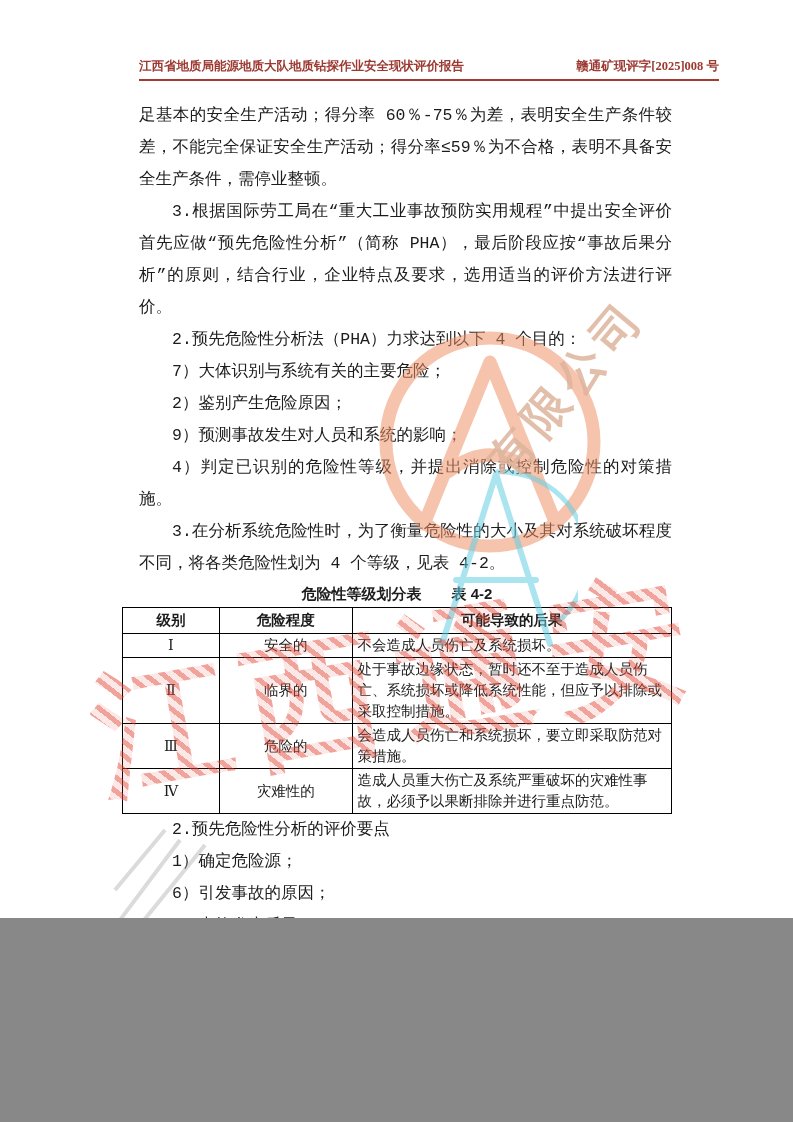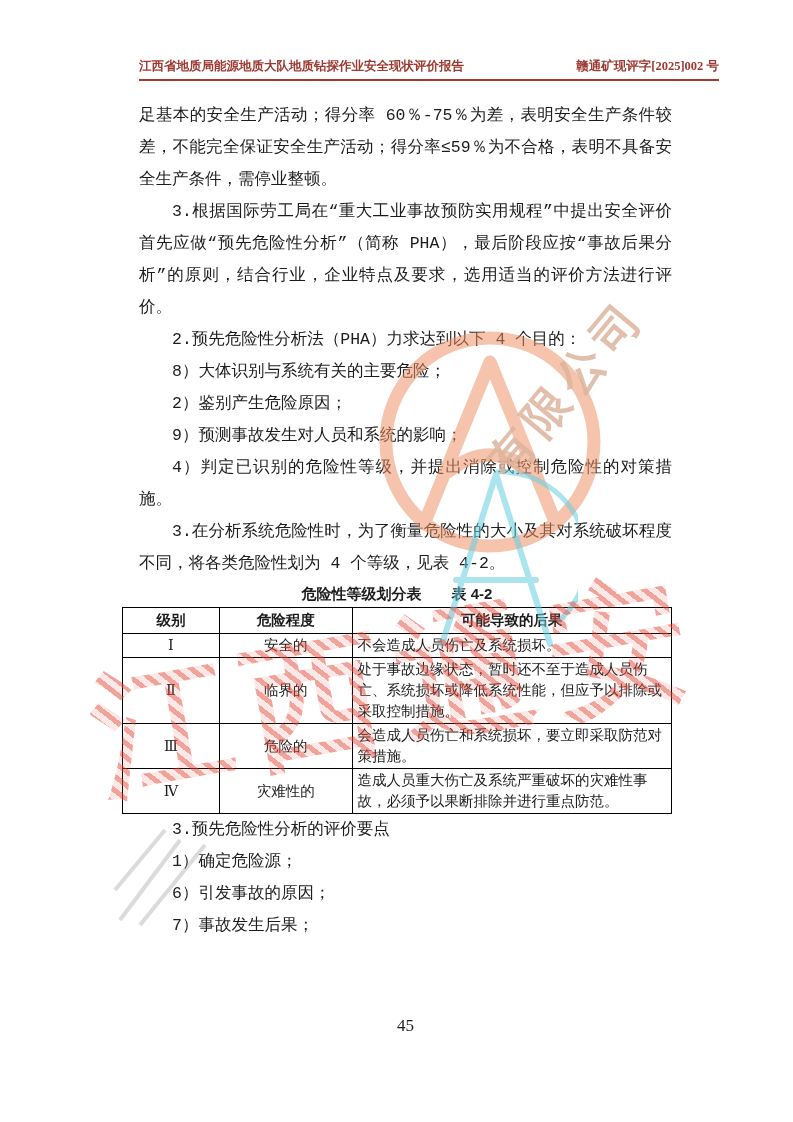--- a/index.html
+++ b/index.html
@@ -1,18 +1,18 @@
 <!DOCTYPE html>
 <html><head>
 <meta charset="utf-8">
 <style>
   * { margin:0; padding:0; box-sizing:border-box; }
   html,body { background:#888; }
   .sheet {
-    position:relative; width:793px; height:1122px; margin:0 auto;
+    position:relative; width:793px; height:918px; margin:0 auto;
     background:#ffffff; overflow:hidden;
     font-family:"Liberation Serif","DejaVu Serif",serif;
     color:#1c1c1c;
   }
   
   .hdr {
     position:absolute; left:139px; top:58px; width:580px;
     display:flex; justify-content:space-between; align-items:flex-end;
     font-size:12.5px; font-weight:bold; color:#9c3a32;
     padding-bottom:4px; border-bottom:2px solid #a63a30;
@@ -67,42 +67,42 @@
   .wm-cyan { left:408px; top:462px; opacity:.55; }
   .wm-gray { left:110px; top:820px; opacity:.35; }
 </style>
 </head>
 <body>
 
 <div class="sheet">
 
   <div class="hdr">
     <span>江西省地质局能源地质大队地质钻探作业安全现状评价报告</span>
-    <span>赣通矿现评字[2025]002 号</span>
+    <span>赣通矿现评字[2025]008 号</span>
   </div>
 
   <svg class="wm wm-logo" width="245" height="245" viewBox="0 0 245 245">
     <circle cx="122" cy="122" r="104" fill="none" stroke="#ef8e64" stroke-width="13"></circle>
     <path d="M122,42 L56,204 M122,42 L188,204 M80,152 Q122,118 164,152" fill="none" stroke="#ef8e64" stroke-width="13" stroke-linecap="round"></path>
   </svg>
   <svg class="wm wm-cyan" width="170" height="200" viewBox="0 0 170 200">
     <path d="M88,12 L34,182 M88,12 L142,182 M48,118 L128,118" fill="none" stroke="#66cfe3" stroke-width="6" stroke-linecap="round"></path>
     <path d="M88,10 a86,86 0 0 1 62,150" fill="none" stroke="#66cfe3" stroke-width="5"></path>
   </svg>
   <div class="wm wm-text-faint">有限公司</div>
   <div class="wm wm-text-red">江西通安</div>
   <svg class="wm wm-gray" width="120" height="110" viewBox="0 0 120 110">
     <path d="M10,100 L70,20 M30,105 L95,25 M5,70 L55,10" stroke="#9a9a9a" stroke-width="4" fill="none"></path>
   </svg>
 
   <div class="content">
     <p>足基本的安全生产活动；得分率 60％-75％为差，表明安全生产条件较差，不能完全保证安全生产活动；得分率≤59％为不合格，表明不具备安全生产条件，需停业整顿。</p>
     <p class="indent">3.根据国际劳工局在“重大工业事故预防实用规程”中提出安全评价首先应做“预先危险性分析”（简称 PHA），最后阶段应按“事故后果分析”的原则，结合行业，企业特点及要求，选用适当的评价方法进行评价。</p>
     <p class="indent">2.预先危险性分析法（PHA）力求达到以下 4 个目的：</p>
-    <p class="indent">8）大体识别与系统有关的主要危险；</p>
+    <p class="indent">7）大体识别与系统有关的主要危险；</p>
     <p class="indent">2）鉴别产生危险原因；</p>
     <p class="indent">9）预测事故发生对人员和系统的影响；</p>
     <p class="indent">4）判定已识别的危险性等级，并提出消除或控制危险性的对策措施。</p>
     <p class="indent">3.在分析系统危险性时，为了衡量危险性的大小及其对系统破坏程度不同，将各类危险性划为 4 个等级，见表 4-2。</p>
 
     <div class="tbl-title">危险性等级划分表　　表 4-2</div>
 
     <table class="risk">
       <colgroup>
           <col class="c1">
@@ -131,21 +131,21 @@
         <td>会造成人员伤亡和系统损坏，要立即采取防范对策措施。</td>
       </tr>
       <tr>
         <td class="c">Ⅳ</td>
         <td class="c">灾难性的</td>
         <td>造成人员重大伤亡及系统严重破坏的灾难性事故，必须予以果断排除并进行重点防范。</td>
       </tr>
     </tbody>
       </table>
 
-    <p class="indent">3.预先危险性分析的评价要点</p>
+    <p class="indent">2.预先危险性分析的评价要点</p>
     <p class="indent">1）确定危险源；</p>
     <p class="indent">6）引发事故的原因；</p>
     <p class="indent">7）事故发生后果；</p>
   </div>
 
   <div class="page-num">45</div>
 
 </div>
 
 </body></html>

